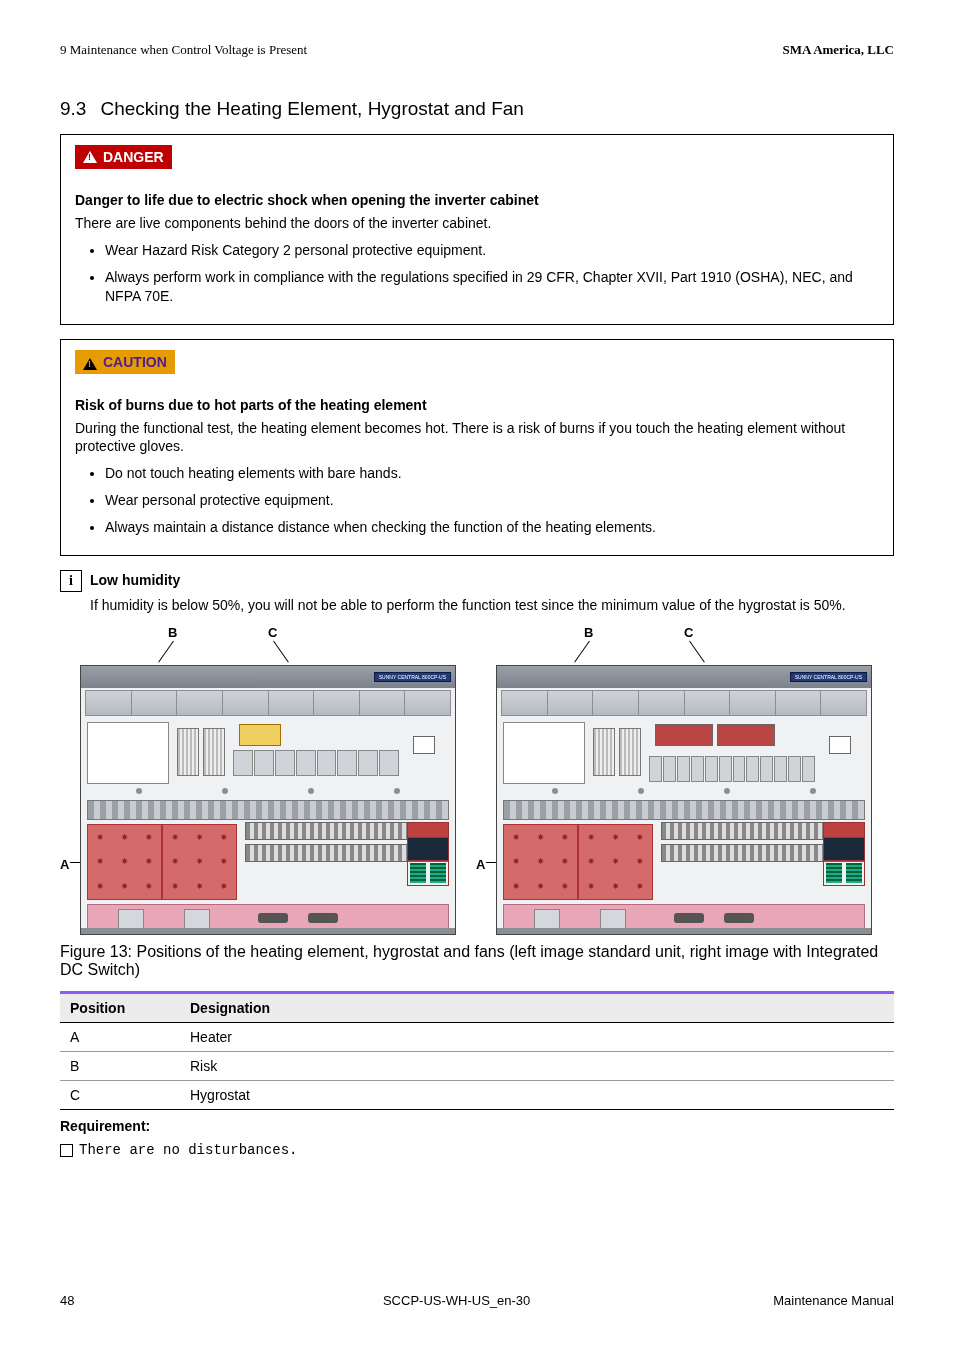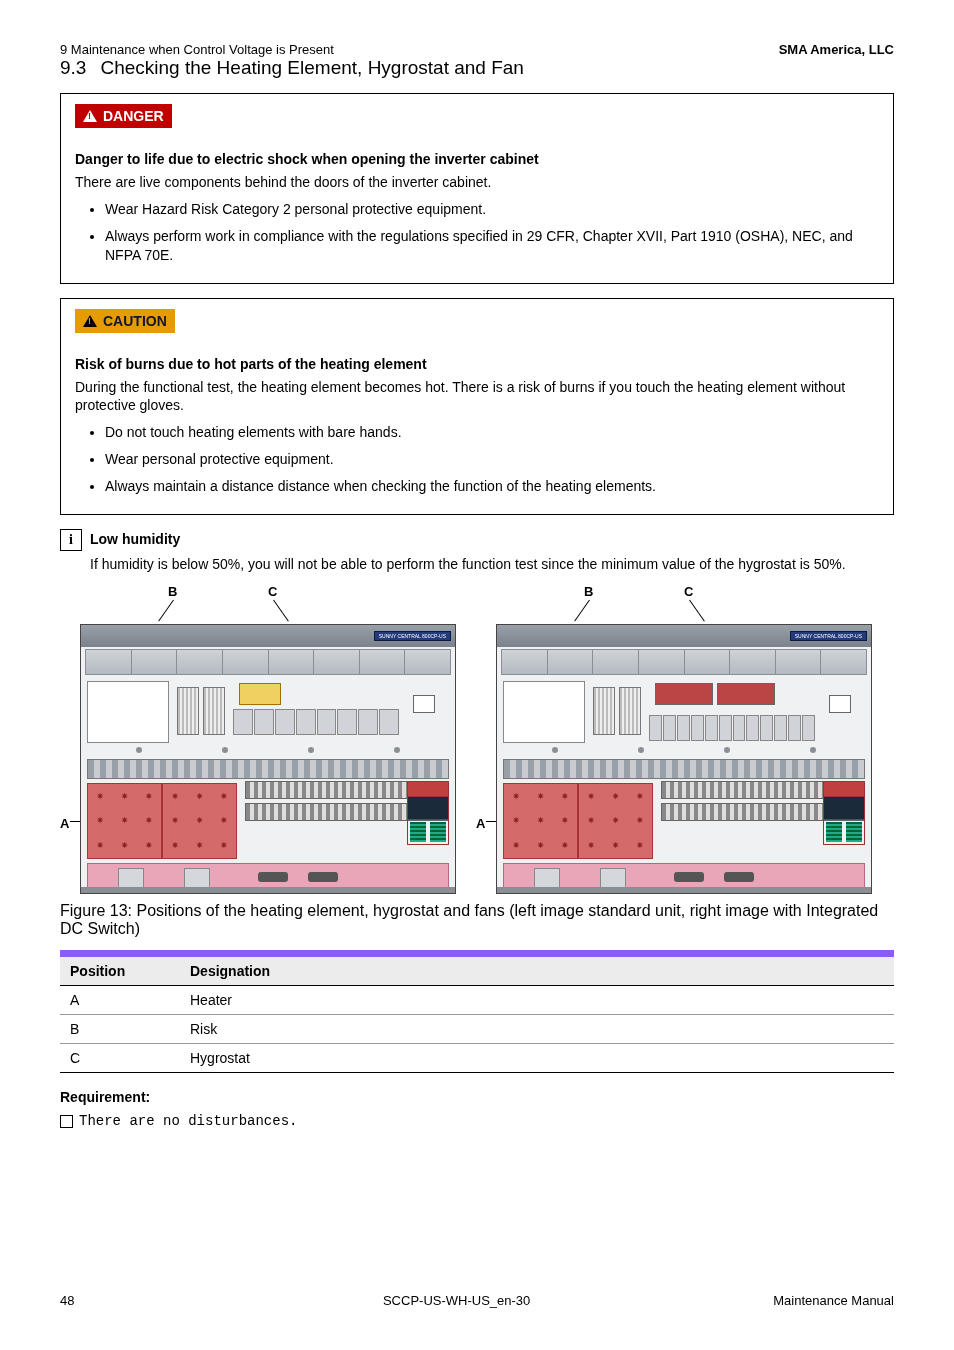--- a/index.html
+++ b/index.html
@@ -15,20 +15,22 @@
     width: 954px;
     height: 1350px;
     box-sizing: border-box;
     padding: 42px 60px 0 60px;
     position: relative;
   }
   .header {
     display: flex;
     justify-content: space-between;
     font-size: 13px;
+    margin-bottom: 40px;
+    font-family: Liberation Serif, serif;
   }
   .header-right { font-weight: bold; }
   h2.section-title {
     font-size: 19px;
     font-weight: normal;
     margin: 0 0 14px 0;
   }
   .section-title .num { margin-right: 14px; }
   .callout {
     border: 1px solid #000;
@@ -38,21 +40,21 @@
   .badge {
     display: inline-flex;
     align-items: center;
     padding: 4px 8px;
     font-weight: bold;
     font-size: 14px;
     color: #fff;
     margin-bottom: 8px;
   }
   .badge.danger { background: #c00000; }
-  .badge.caution { background: #e69b00; color: #0f172a; }
+  .badge.caution { background: #e69b00; color: #4c1d95; align-items: flex-end; }
   .badge .tri {
     width: 0; height: 0;
     border-left: 7px solid transparent;
     border-right: 7px solid transparent;
     border-bottom: 12px solid #fff;
     margin-right: 6px;
     position: relative;
   }
   .badge.caution .tri { border-bottom-color: #000; }
   .badge .tri::after {
@@ -102,31 +104,31 @@
     margin: 8px 0 12px 0;
   }
   table.pos-table {
     width: 100%;
     border-collapse: collapse;
     font-size: 14px;
   }
   table.pos-table th {
     text-align: left;
     background: #ececec;
-    border-top: 7px solid #8b5cf6;
+    border-top: 3px solid #8b5cf6;
     border-bottom: 1px solid #000;
     padding: 6px 10px;
     font-weight: bold;
   }
   table.pos-table td {
     border-bottom: 1px solid #999;
     padding: 6px 10px;
   }
   table.pos-table tr:last-child td { border-bottom: 1px solid #000; }
-  .req-heading { font-weight: bold; margin-top: 16px; font-size: 14px; }
+  .req-heading { font-weight: bold; margin-top: 8px; font-size: 14px; }
   .req-item {
     display: flex;
     align-items: flex-start;
     margin-top: 8px;
     gap: 6px;
     font-family: Liberation Mono, monospace;
   }
   .checkbox {
     width: 11px; height: 11px;
     border: 1.2px solid #000;

